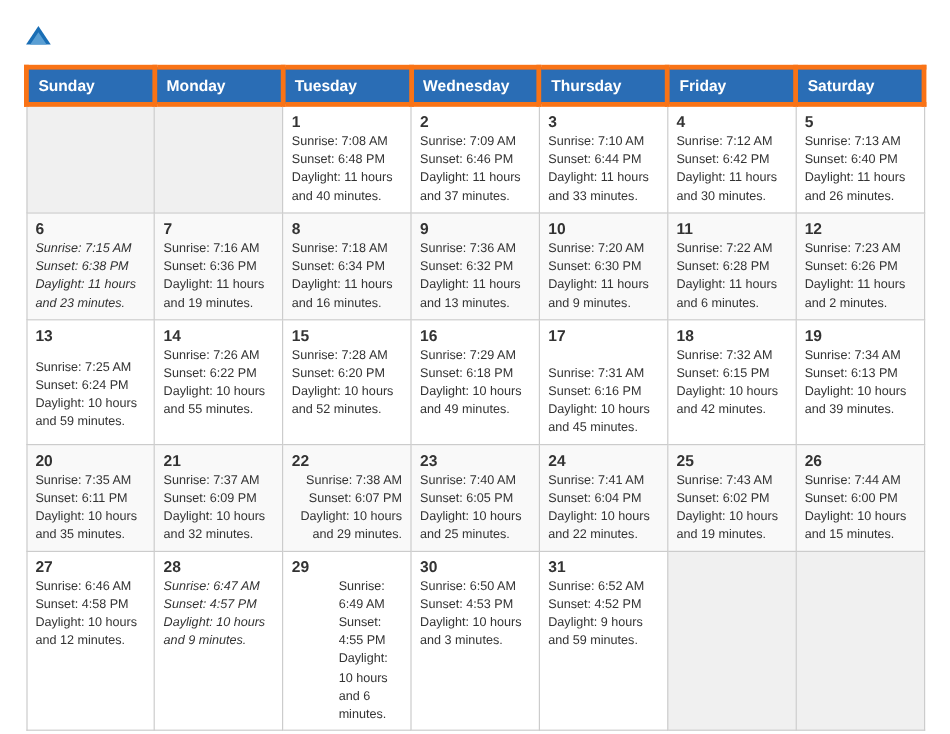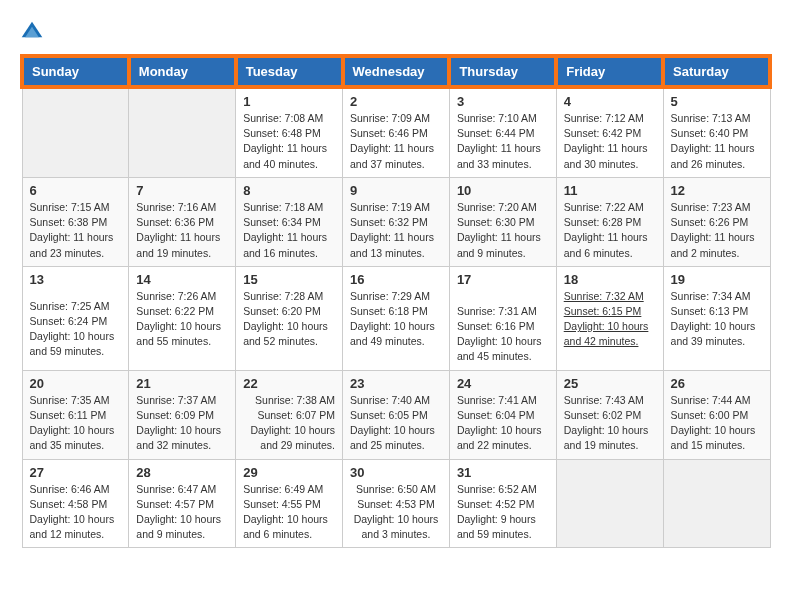--- a/index.html
+++ b/index.html
@@ -152,39 +152,39 @@
         <td>
           <span class="day-number">5</span>
           <div class="day-info" style="white-space: pre-line;">Sunrise: 7:13 AM
 Sunset: 6:40 PM
 Daylight: 11 hours and 26 minutes.</div>
         </td>
       </tr>
       <tr>
         <td>
           <span class="day-number">6</span>
-          <div class="day-info" style="white-space: pre-line;">Sunrise: 7:15 AM
+          <div class="day-info" style="white-space: pre-line; font-style: italic;">Sunrise: 7:15 AM
 Sunset: 6:38 PM
 Daylight: 11 hours and 23 minutes.</div>
         </td>
         <td>
           <span class="day-number">7</span>
           <div class="day-info" style="white-space: pre-line;">Sunrise: 7:16 AM
 Sunset: 6:36 PM
 Daylight: 11 hours and 19 minutes.</div>
         </td>
         <td>
           <span class="day-number">8</span>
           <div class="day-info" style="white-space: pre-line;">Sunrise: 7:18 AM
 Sunset: 6:34 PM
 Daylight: 11 hours and 16 minutes.</div>
         </td>
         <td>
           <span class="day-number">9</span>
-          <div class="day-info" style="white-space: pre-line;">Sunrise: 7:19 AM
+          <div class="day-info" style="white-space: pre-line;">Sunrise: 7:36 AM
 Sunset: 6:32 PM
 Daylight: 11 hours and 13 minutes.</div>
         </td>
         <td>
           <span class="day-number">10</span>
           <div class="day-info" style="white-space: pre-line;">Sunrise: 7:20 AM
 Sunset: 6:30 PM
 Daylight: 11 hours and 9 minutes.</div>
         </td>
         <td>
@@ -226,21 +226,21 @@
 Daylight: 10 hours and 49 minutes.</div>
         </td>
         <td>
           <span class="day-number">17</span>
           <div class="day-info" style="white-space: pre-line; margin-top: 17px;">Sunrise: 7:31 AM
 Sunset: 6:16 PM
 Daylight: 10 hours and 45 minutes.</div>
         </td>
         <td>
           <span class="day-number">18</span>
-          <div class="day-info" style="white-space: pre-line; text-decoration: underline;">Sunrise: 7:32 AM
+          <div class="day-info" style="white-space: pre-line;">Sunrise: 7:32 AM
 Sunset: 6:15 PM
 Daylight: 10 hours and 42 minutes.</div>
         </td>
         <td>
           <span class="day-number">19</span>
           <div class="day-info" style="white-space: pre-line;">Sunrise: 7:34 AM
 Sunset: 6:13 PM
 Daylight: 10 hours and 39 minutes.</div>
         </td>
       </tr>
@@ -290,33 +290,33 @@
       </tr>
       <tr>
         <td>
           <span class="day-number">27</span>
           <div class="day-info" style="white-space: pre-line;">Sunrise: 6:46 AM
 Sunset: 4:58 PM
 Daylight: 10 hours and 12 minutes.</div>
         </td>
         <td>
           <span class="day-number">28</span>
-          <div class="day-info" style="white-space: pre-line;">Sunrise: 6:47 AM
+          <div class="day-info" style="white-space: pre-line; font-style: italic;">Sunrise: 6:47 AM
 Sunset: 4:57 PM
 Daylight: 10 hours and 9 minutes.</div>
         </td>
         <td>
           <span class="day-number">29</span>
-          <div class="day-info" style="white-space: pre-line;">Sunrise: 6:49 AM
+          <div class="day-info" style="white-space: pre-line; margin-left: 39px;">Sunrise: 6:49 AM
 Sunset: 4:55 PM
 Daylight: 10 hours and 6 minutes.</div>
         </td>
         <td>
           <span class="day-number">30</span>
-          <div class="day-info" style="white-space: pre-line; text-align: center;">Sunrise: 6:50 AM
+          <div class="day-info" style="white-space: pre-line;">Sunrise: 6:50 AM
 Sunset: 4:53 PM
 Daylight: 10 hours and 3 minutes.</div>
         </td>
         <td>
           <span class="day-number">31</span>
           <div class="day-info" style="white-space: pre-line;">Sunrise: 6:52 AM
 Sunset: 4:52 PM
 Daylight: 9 hours and 59 minutes.</div>
         </td>
         <td class="empty-cell"></td>

